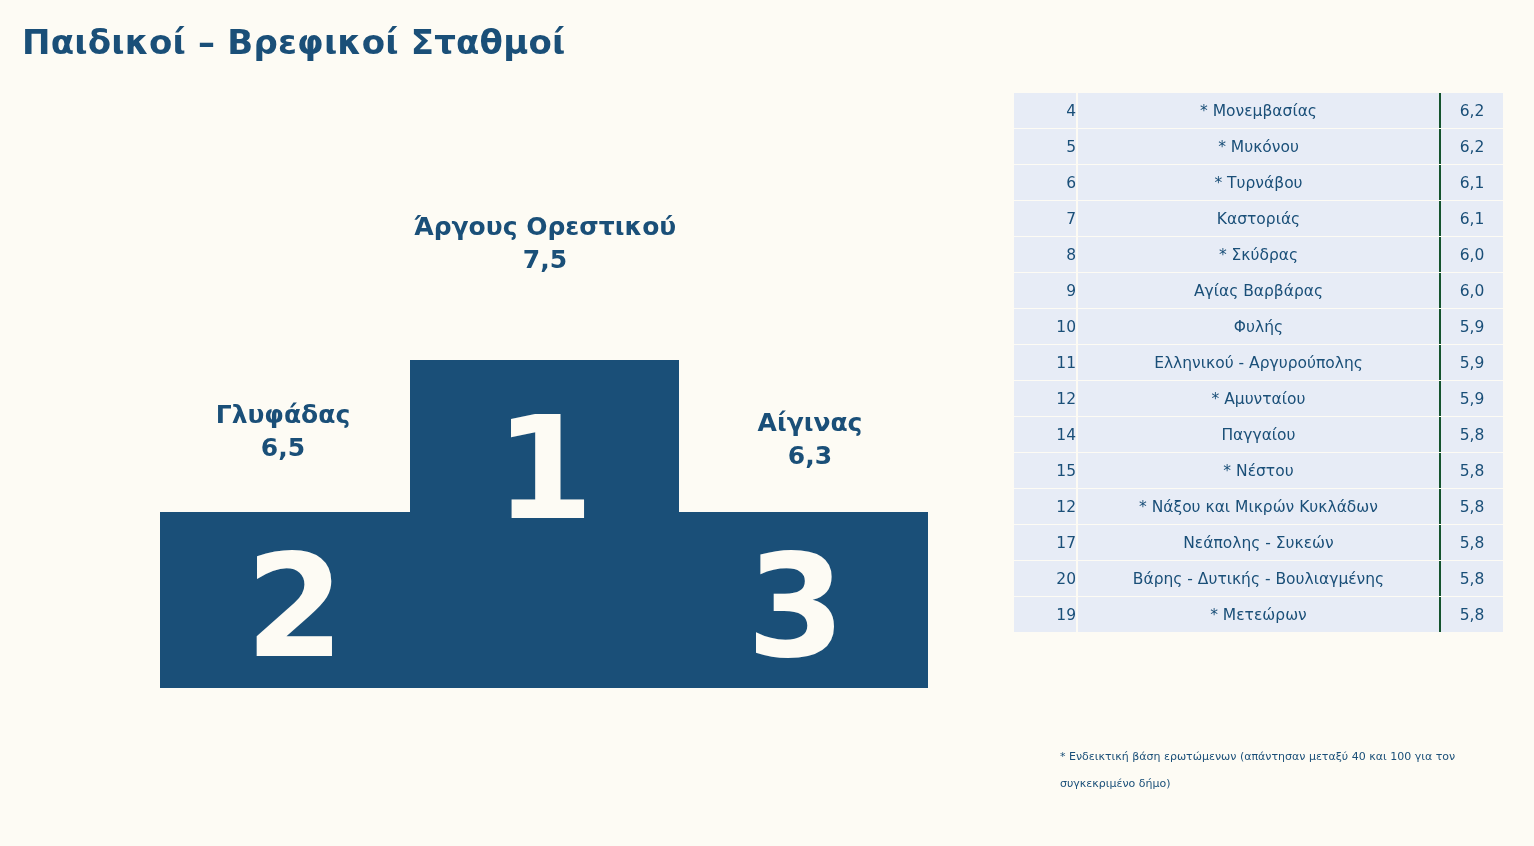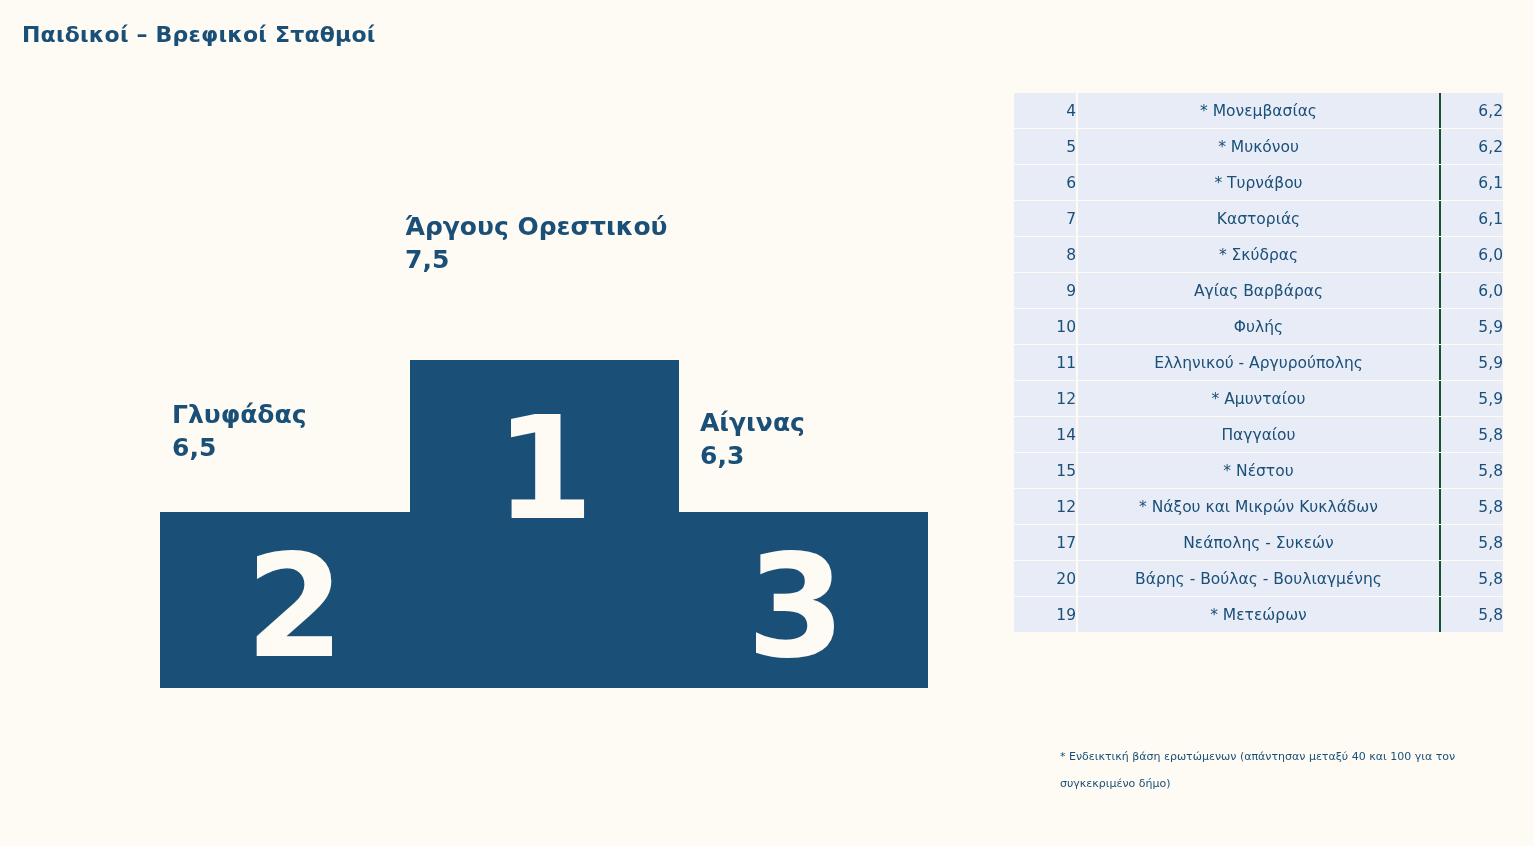--- a/index.html
+++ b/index.html
@@ -14,21 +14,21 @@
     overflow: hidden;
     position: relative;
     color: #1a4f78;
   }
 
   
   #page-title {
     position: absolute;
     left: 22px;
     top: 22px;
-    font-size: 22px;
+    font-size: 34px;
     font-weight: bold;
     color: #1a4f78;
     letter-spacing: 0.2px;
     white-space: nowrap;
   }
 
   
   #podium {
     position: absolute;
     left: 0;
@@ -76,20 +76,21 @@
   }
   #podium-rank-3 {
     left: 696px;
     top: 536px;
     width: 200px;
     font-size: 142px;
   }
 
   .podium-label {
     position: absolute;
+    text-align: center;
     color: #1a4f78;
     font-weight: bold;
     font-size: 25px;
     line-height: 1.32;
   }
   #podium-label-first {
     left: 405px;
     top: 210px;
     width: 280px;
   }
@@ -131,21 +132,21 @@
     padding-right: 9px;
     border-right: 2px solid #fdfbf4;
   }
   td.cell-name {
     padding-left: 9px;
     text-align: center;
     border-right: 2px solid #14532d;
   }
   td.cell-value {
     width: 62px;
-    text-align: right;
+    text-align: center;
     padding-left: 9px;
   }
 
   
   #footnote {
     position: absolute;
     left: 1060px;
     top: 744px;
     width: 445px;
     font-size: 11px;
@@ -245,21 +246,21 @@
         <td class="cell-name">* Νάξου και Μικρών Κυκλάδων</td>
         <td class="cell-value">5,8</td>
       </tr>
       <tr>
         <td class="cell-rank">17</td>
         <td class="cell-name">Νεάπολης - Συκεών</td>
         <td class="cell-value">5,8</td>
       </tr>
       <tr>
         <td class="cell-rank">20</td>
-        <td class="cell-name">Βάρης - Βούλας - Βουλιαγμένης</td>
+        <td class="cell-name">Βάρης - Δυτικής - Βουλιαγμένης</td>
         <td class="cell-value">5,8</td>
       </tr>
       <tr>
         <td class="cell-rank">19</td>
         <td class="cell-name">* Μετεώρων</td>
         <td class="cell-value">5,8</td>
       </tr>
     </tbody>
 </table>
 

